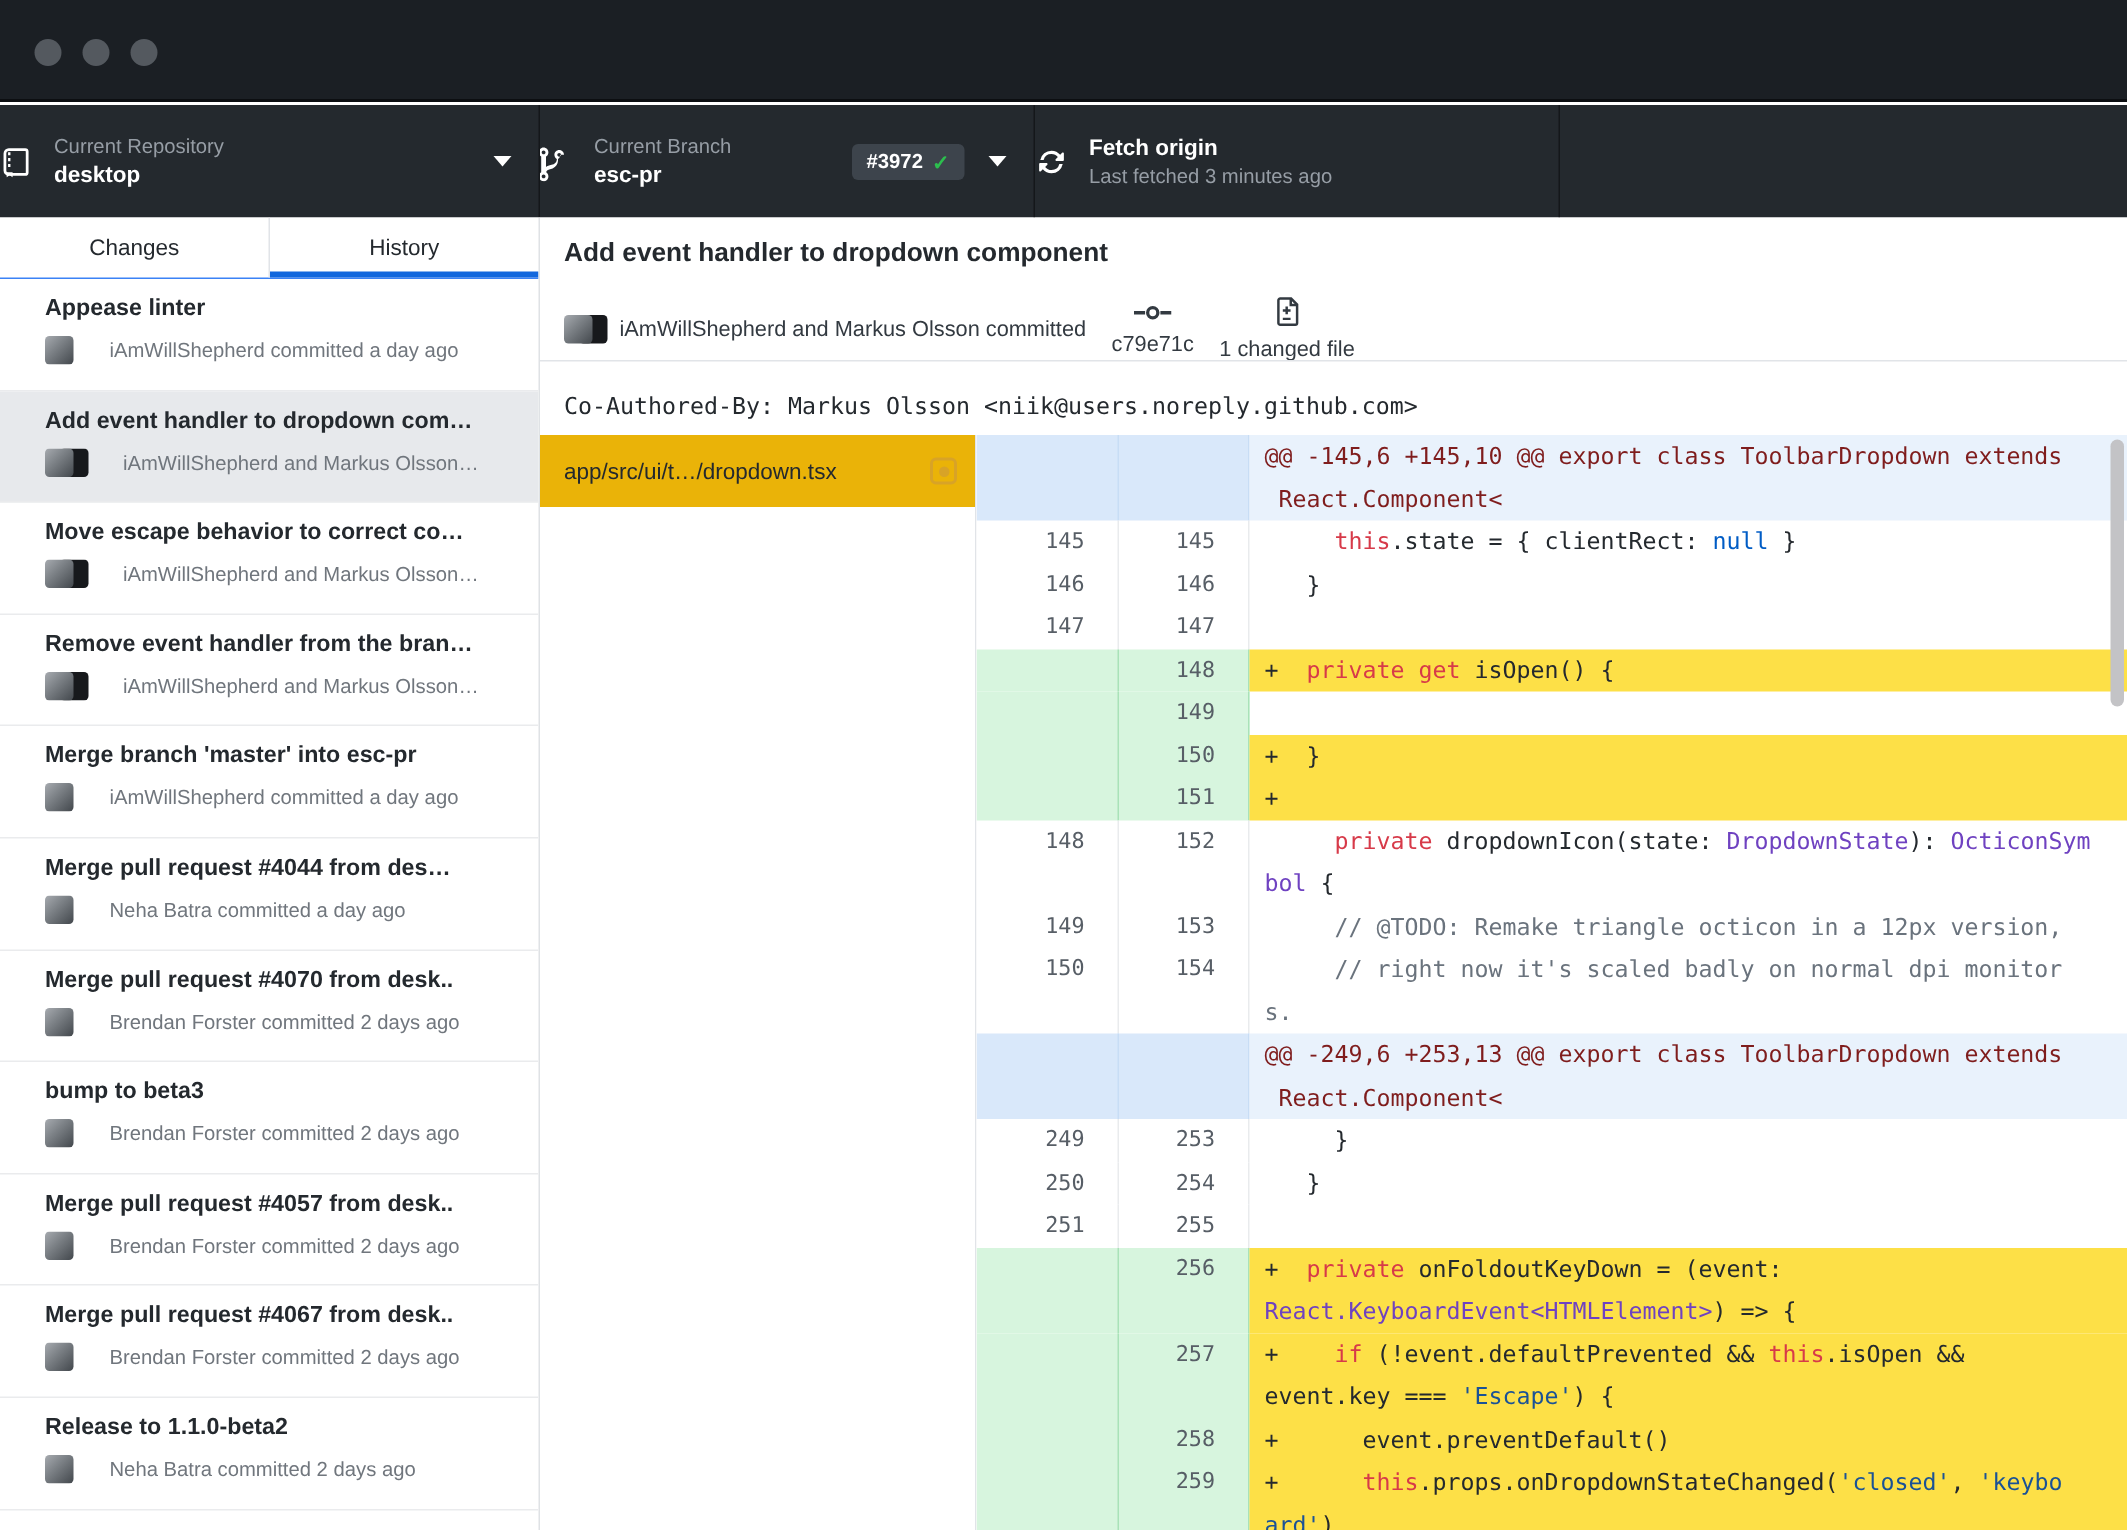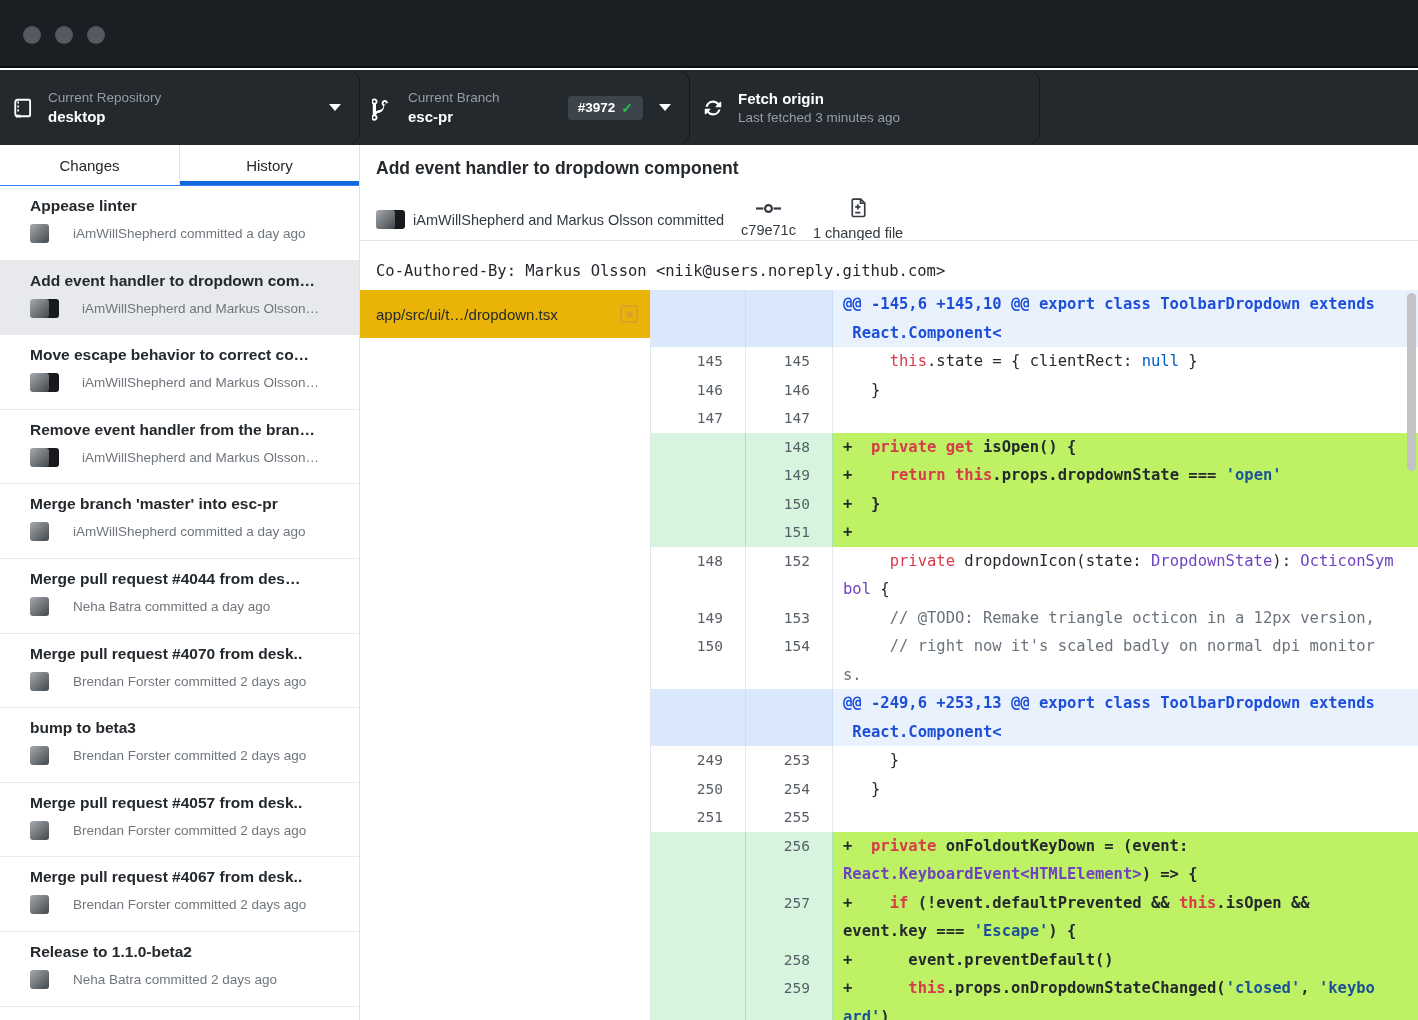--- a/index.html
+++ b/index.html
@@ -6,21 +6,21 @@
   html,body { width:1418px; height:1020px; overflow:hidden; }
   body { position:relative; font-family:"Liberation Sans", sans-serif; background:#fff; color:#24292e; }
 
   
   .titlebar { position:absolute; top:0; left:0; width:1418px; height:68px; background:#1b1f24; border-bottom:2px solid #0c0e11; }
   .dots { position:absolute; top:26px; left:23px; display:flex; gap:14px; }
   .dot { width:18px; height:18px; border-radius:50%; background:#54595f; }
 
   
   .toolbar { position:absolute; top:70px; left:0; width:1418px; height:75px; background:#24292e; display:flex; }
-  .tb-sec { display:flex; align-items:center; padding:0 18px 0 12px; border-right:1px solid #14171a;border-radius:13px; }
+  .tb-sec { display:flex; align-items:center; padding:0 18px 0 0; border-right:1px solid #14171a; }
   .tb-sec.repo { width:360px; }
   .tb-sec.branch { width:330px; }
   .tb-sec.fetch { width:350px; }
   .tb-rest { flex:1; }
   .tb-icon { width:26px; flex:none; display:flex; align-items:center; margin-right:10px; }
   .tb-col { display:flex; flex-direction:column; gap:3px; min-width:0; }
   .tb-label { font-size:13.5px; color:#969da5; }
   .tb-value { font-size:15px; font-weight:bold; color:#ffffff; }
   .tb-sub { font-size:13.5px; color:#969da5; }
   .spacer { flex:1; }
@@ -63,22 +63,22 @@
   
   .diff { position:absolute; left:651px; top:290px; right:0; bottom:0; background:#fff; overflow:hidden; font-family:"DejaVu Sans Mono", monospace; }
   .drow { display:flex; line-height:28.5px; }
   .g { flex:none; text-align:right; padding-right:22px; font-size:14.5px; color:#575e66; border-right:1px solid #e9ebed; }
   .g1 { width:95px; }
   .g2 { width:87px; }
   .code { flex:1; padding-left:10px; font-size:15.5px; color:#24292e; white-space:pre; overflow:hidden; }
   .drow.hunk .g { background:#d9e8fa; border-right-color:#c8ddf5; }
   .drow.hunk .code { background:#e9f2fc; }
   .drow.add .g { background:#d7f5de; border-right-color:#a9e2b8; }
-  .drow.add .code { background:#bef264;font-weight:bold; }
-  .tk-h { color:#1d4ed8;font-weight:bold; }
+  .drow.add .code { background:#fde047; }
+  .tk-h { color:#7f1d1d; }
   .tk-k { color:#d73a49; }
   .tk-s { color:#1a5296; }
   .tk-t { color:#6f42c1; }
   .tk-c { color:#6a737d; }
   .tk-n { color:#005cc5; }
   .scroll-thumb { position:absolute; right:2px; top:3px; width:9px; height:178px; border-radius:5px; background:#c3c3c6; }
 
   svg { display:block; }
 </style>
 </head>
@@ -307,21 +307,20 @@
         <div class="code"><div class="cline">&nbsp;</div></div>
       </div>
       <div class="drow add">
         <div class="g g1"></div>
         <div class="g g2">148</div>
         <div class="code"><div class="cline"><span>+  </span><span class="tk-k">private</span><span> </span><span class="tk-k">get</span><span> isOpen() {</span></div></div>
       </div>
       <div class="drow add">
         <div class="g g1"></div>
         <div class="g g2">149</div>
-        <div class="code"><div class="cline"><span>+    </span><span class="tk-k">return</span><span> </span><span class="tk-k">this</span><span>.props.dropdownState === </span><span class="tk-s">'open'</span></div></div>
       </div>
       <div class="drow add">
         <div class="g g1"></div>
         <div class="g g2">150</div>
         <div class="code"><div class="cline"><span>+  }</span></div></div>
       </div>
       <div class="drow add">
         <div class="g g1"></div>
         <div class="g g2">151</div>
         <div class="code"><div class="cline"><span>+</span></div></div>

